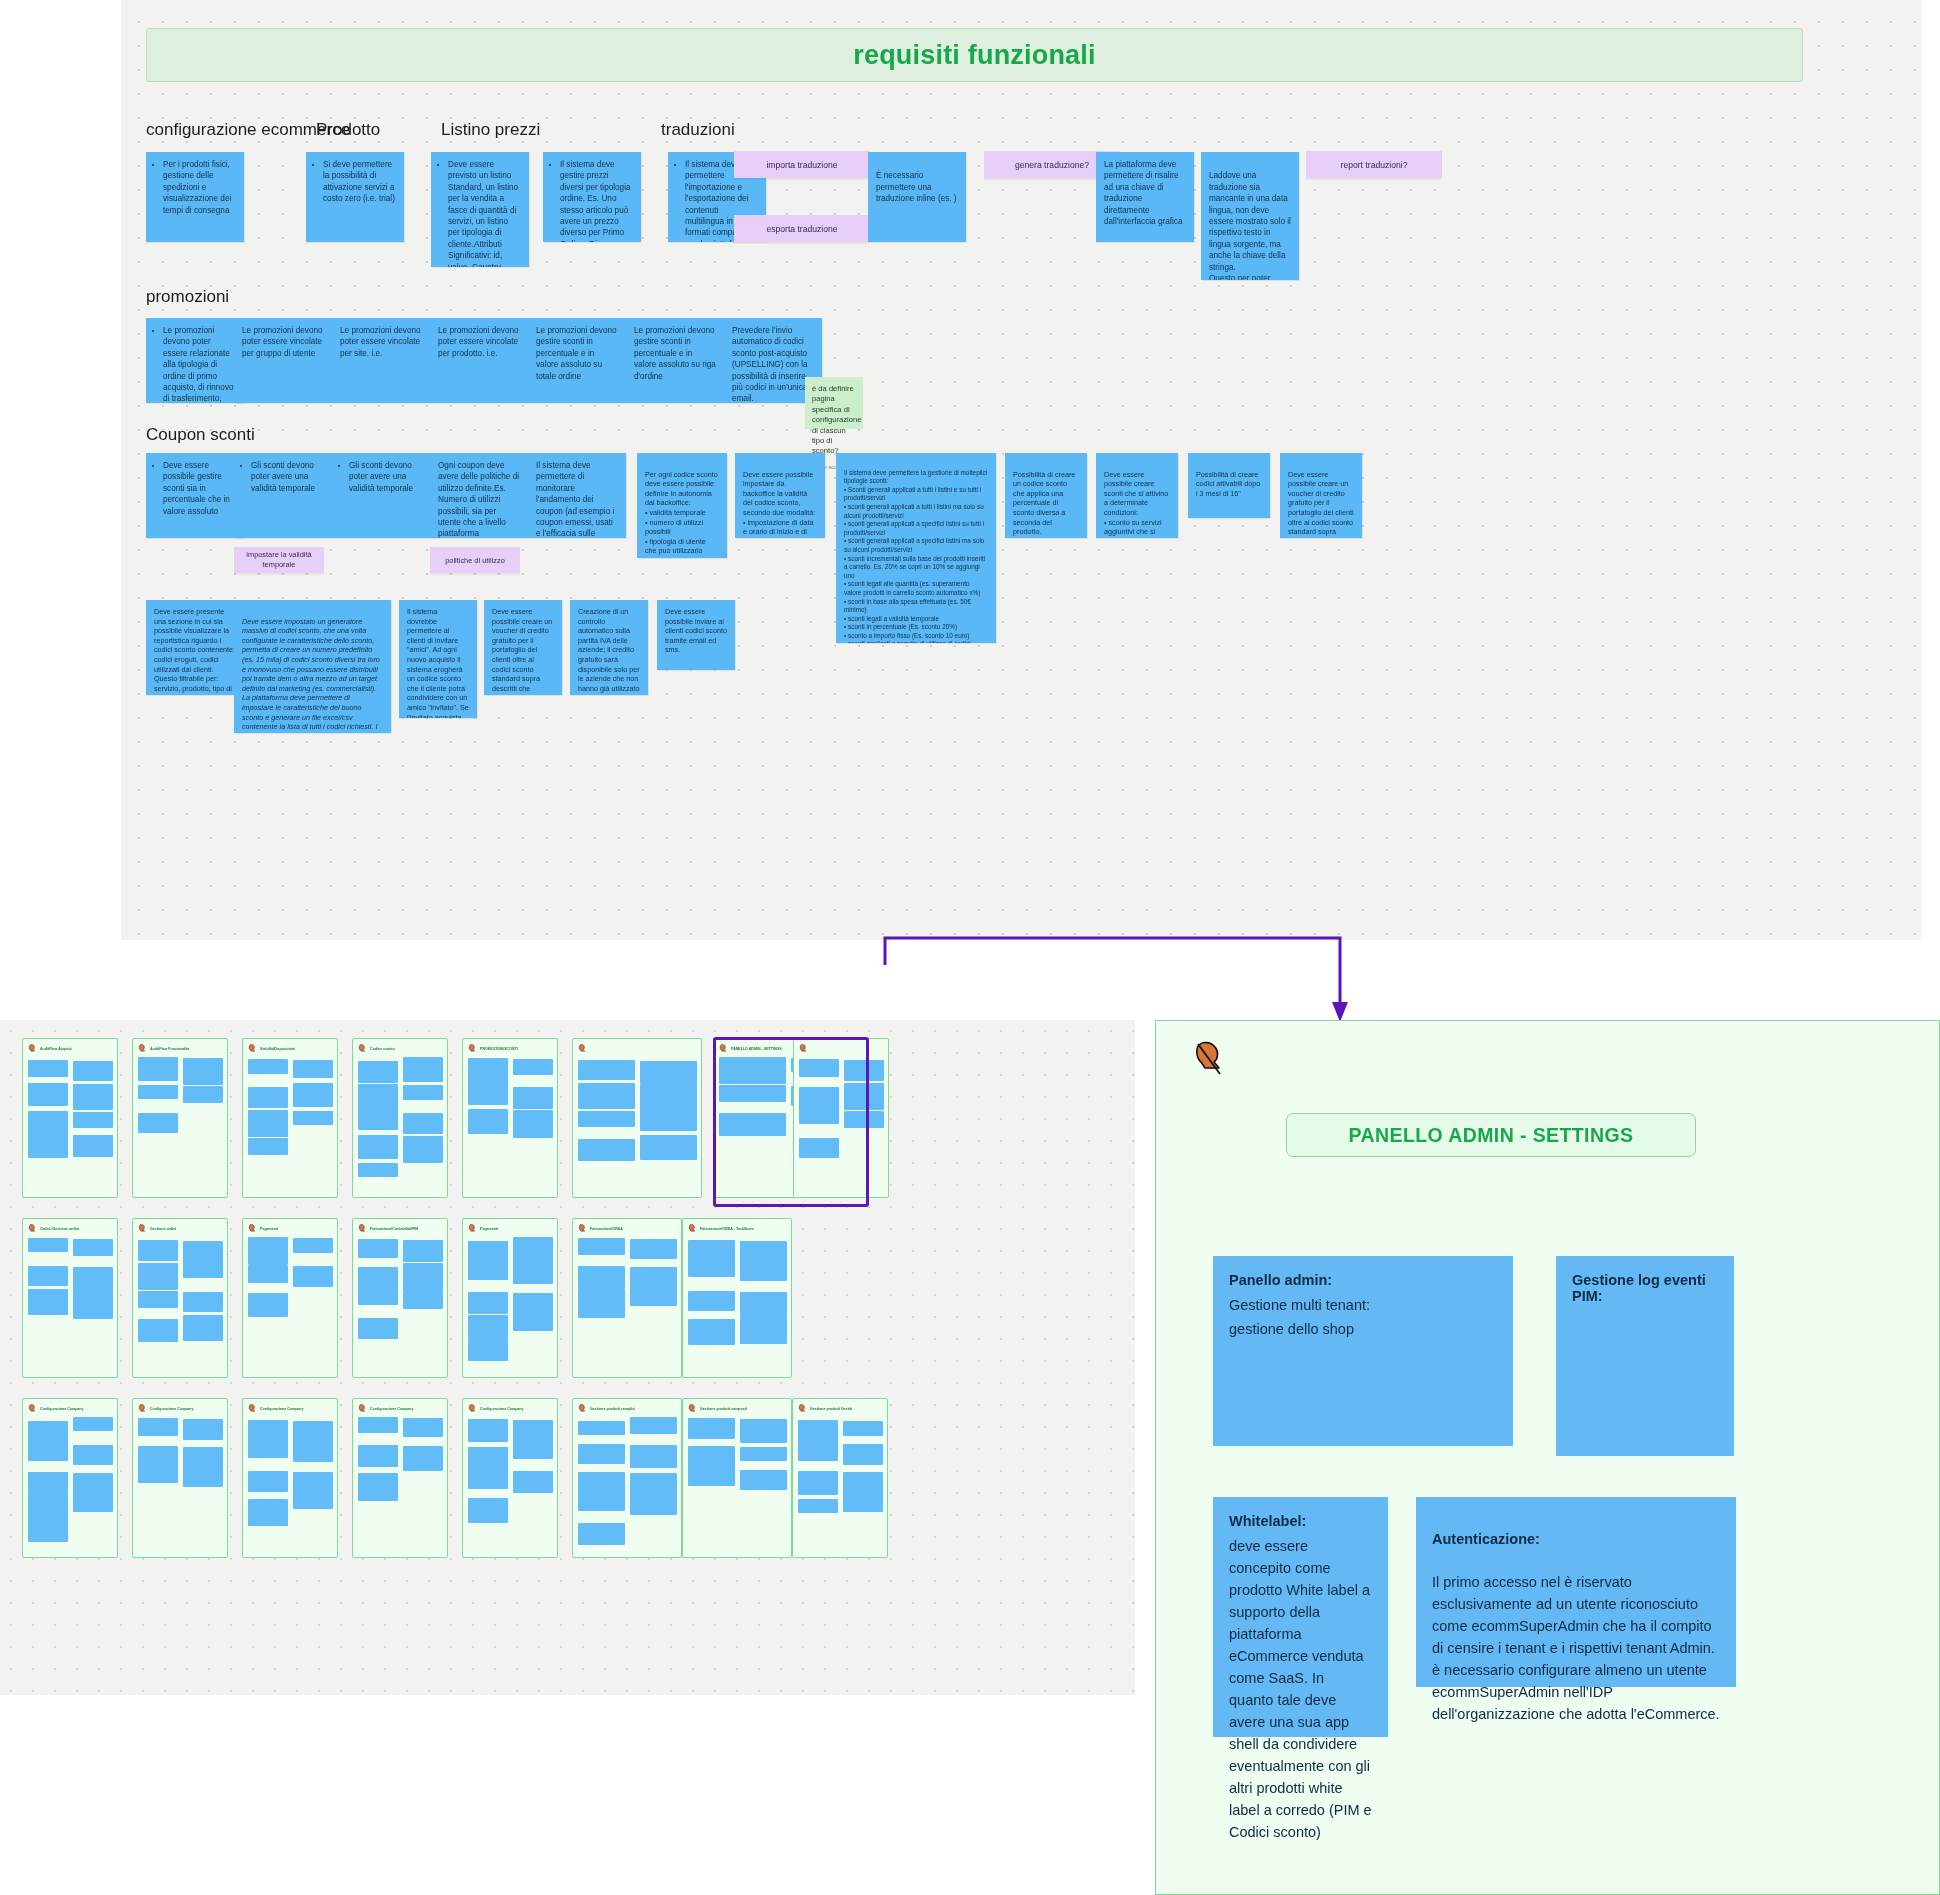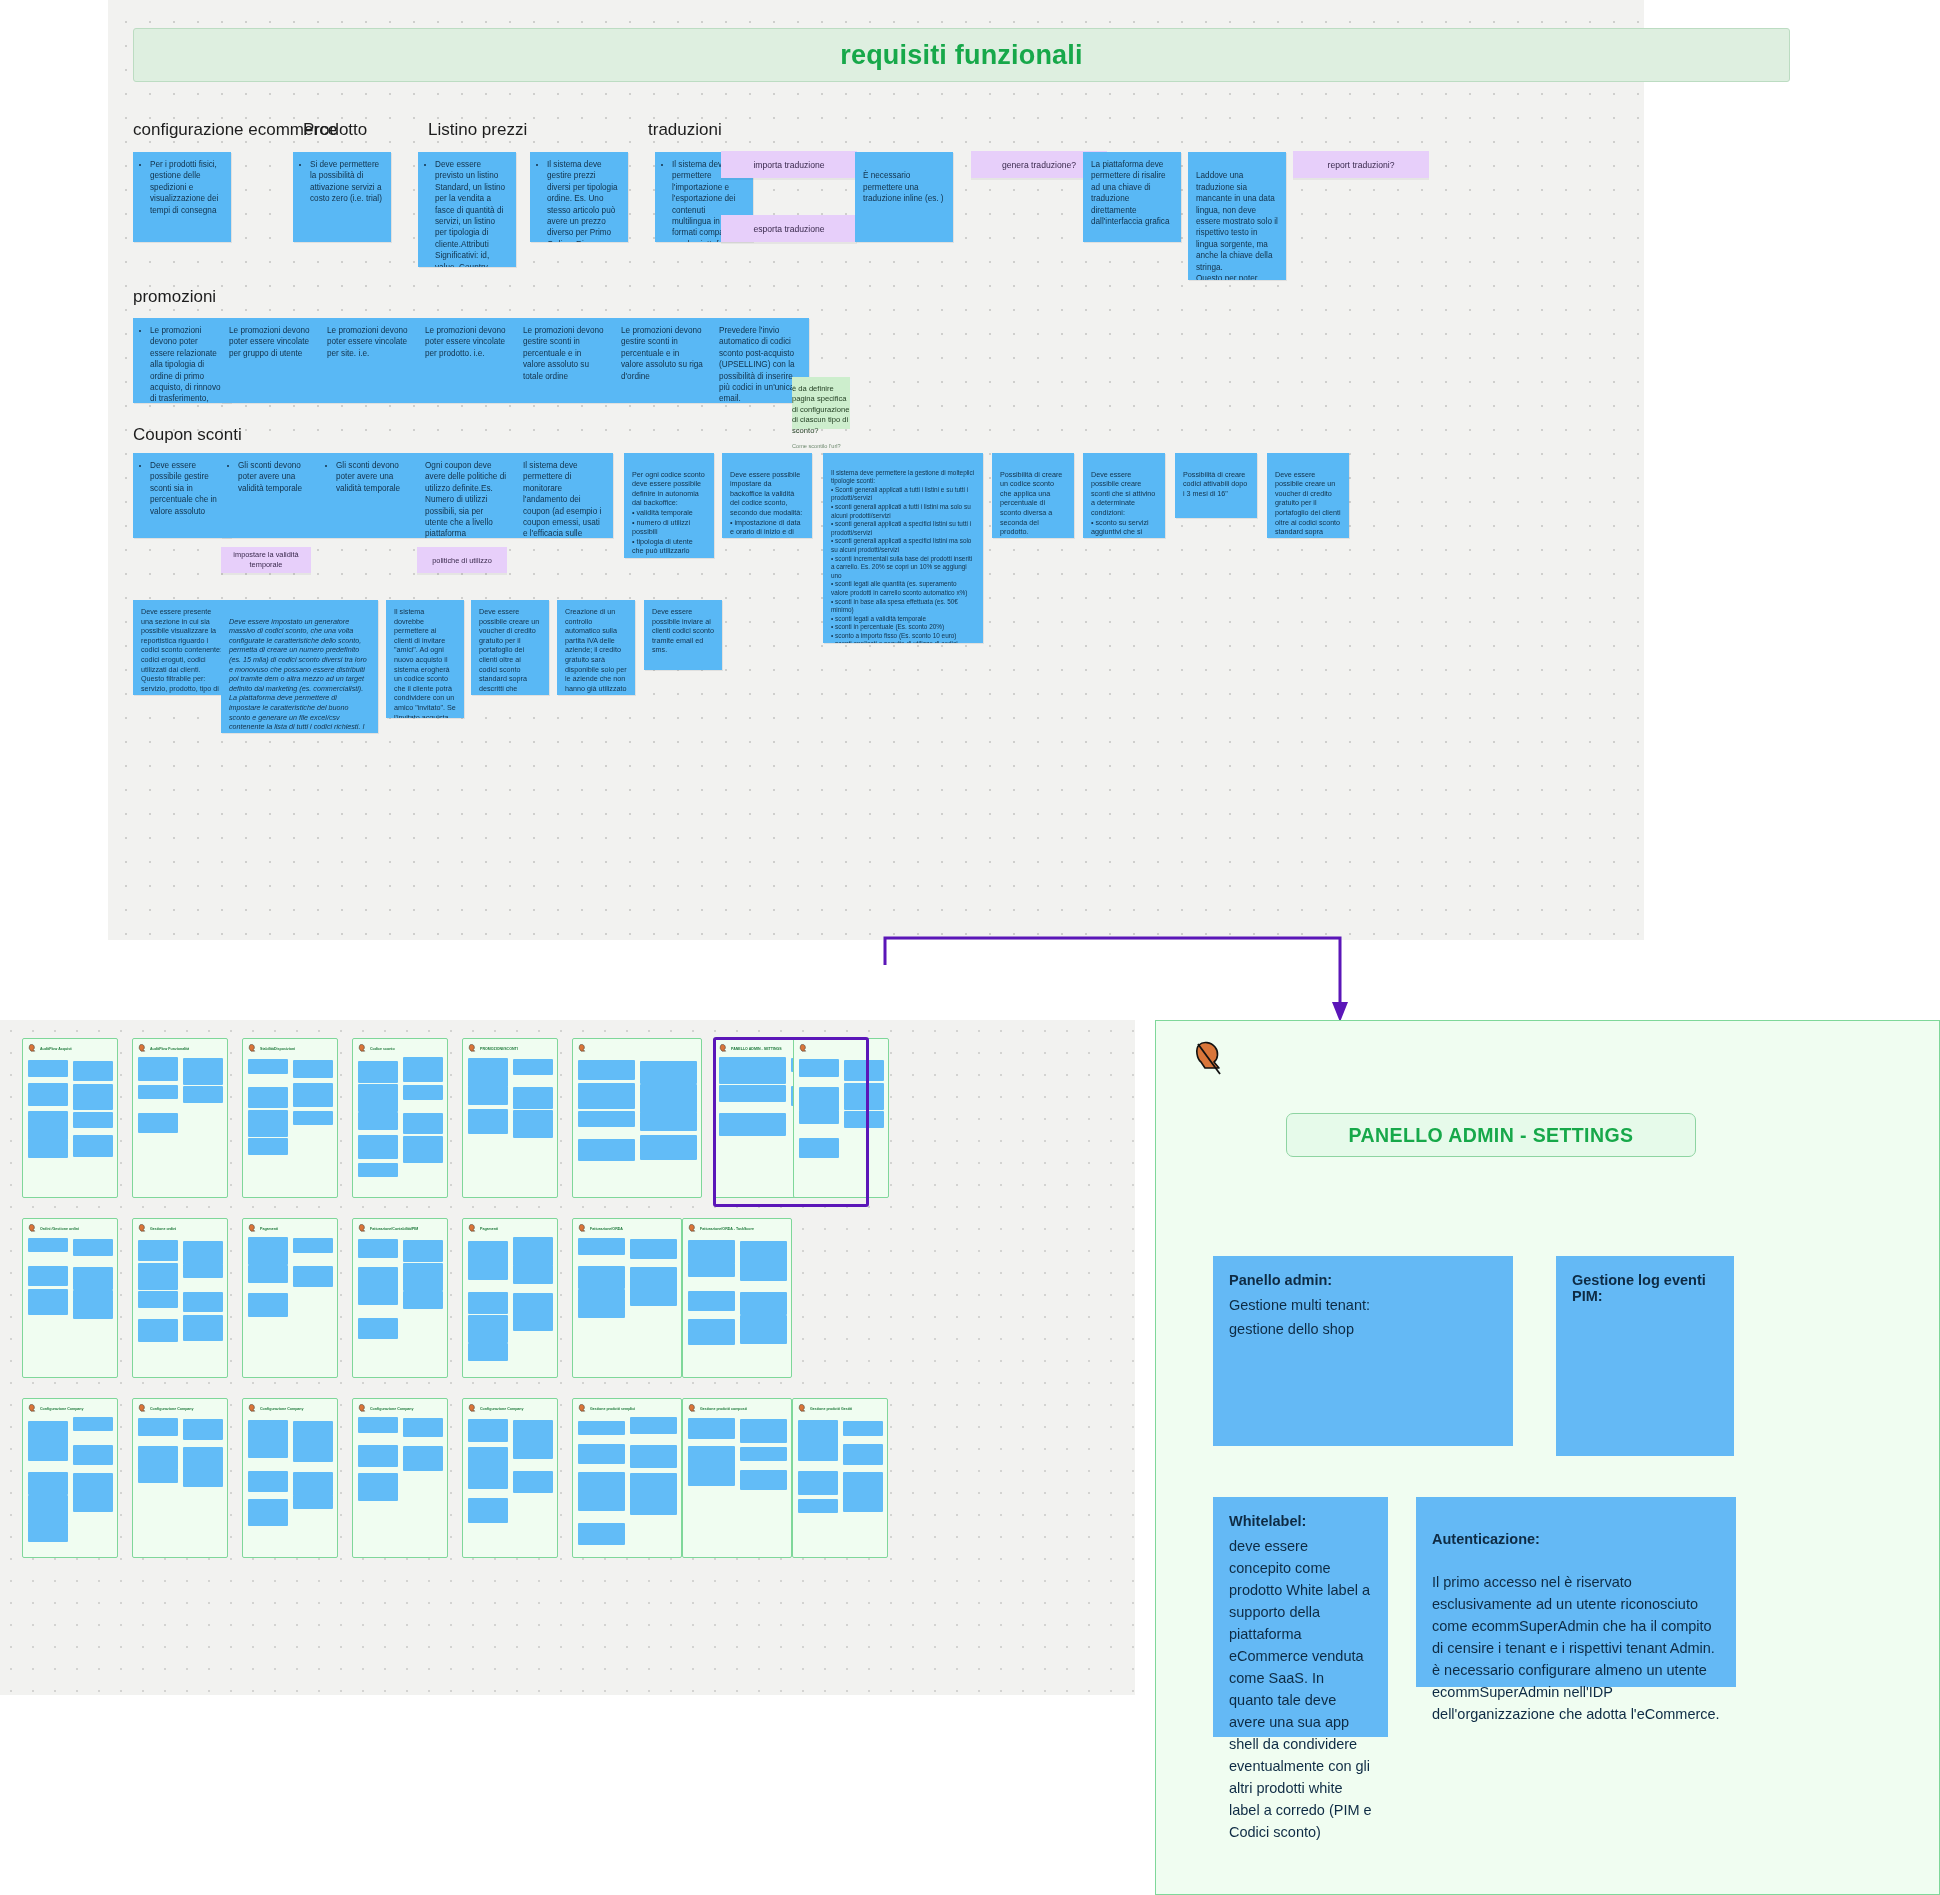--- a/index.html
+++ b/index.html
@@ -1,21 +1,21 @@
 <!DOCTYPE html>
 <html><head>
 <meta charset="utf-8">
 <style>
   html,body{margin:0;padding:0;background:#ffffff;}
   body{font-family:"Liberation Sans","DejaVu Sans",sans-serif;}
   #root{position:relative;width:1940px;height:1895px;overflow:hidden;background:#fff;}
 
   
   .board{
-    position:absolute;left:108px;top:0px;width:1536px;height:940px;
+    position:absolute;left:121px;top:0px;width:1800px;height:940px;
     background:#f2f2f0;
     background-image:radial-gradient(#cfcfcd 1.1px, transparent 1.1px);
     background-size:24px 24px;
     background-position:6px 10px;
   }
   .title-banner{
     position:absolute;left:25px;top:28px;width:1655px;height:52px;
     background:#deefe0;border:1px solid #bcdcc2;border-radius:3px;
     display:flex;align-items:center;justify-content:center;
   }
@@ -33,21 +33,21 @@
   .note li{margin:0 0 0 0;}
   .note.tiny{font-size:7.2px;line-height:9.6px;}
 
   .chip{
     position:absolute;background:#e7cffa;color:#3a2a4d;
     font-size:8.6px;display:flex;align-items:center;justify-content:center;
     box-shadow:0 2px 0 rgba(0,0,0,.05);
   }
   .green-note{
     position:absolute;background:#cdeecd;color:#244024;
-    font-size:7.6px;line-height:10.4px;padding:7px 0;box-sizing:border-box;
+    font-size:7.6px;line-height:10.4px;padding:7px 7px;box-sizing:border-box;
   }
   .green-note .sub{color:#6f8a6f;font-size:5.6px;margin-top:5px;}
 
   
   .arrow-svg{position:absolute;left:880px;top:930px;}
 
   
   .miniboard{
     position:absolute;left:0px;top:1020px;width:1135px;height:675px;
     background:#f2f2f0;

